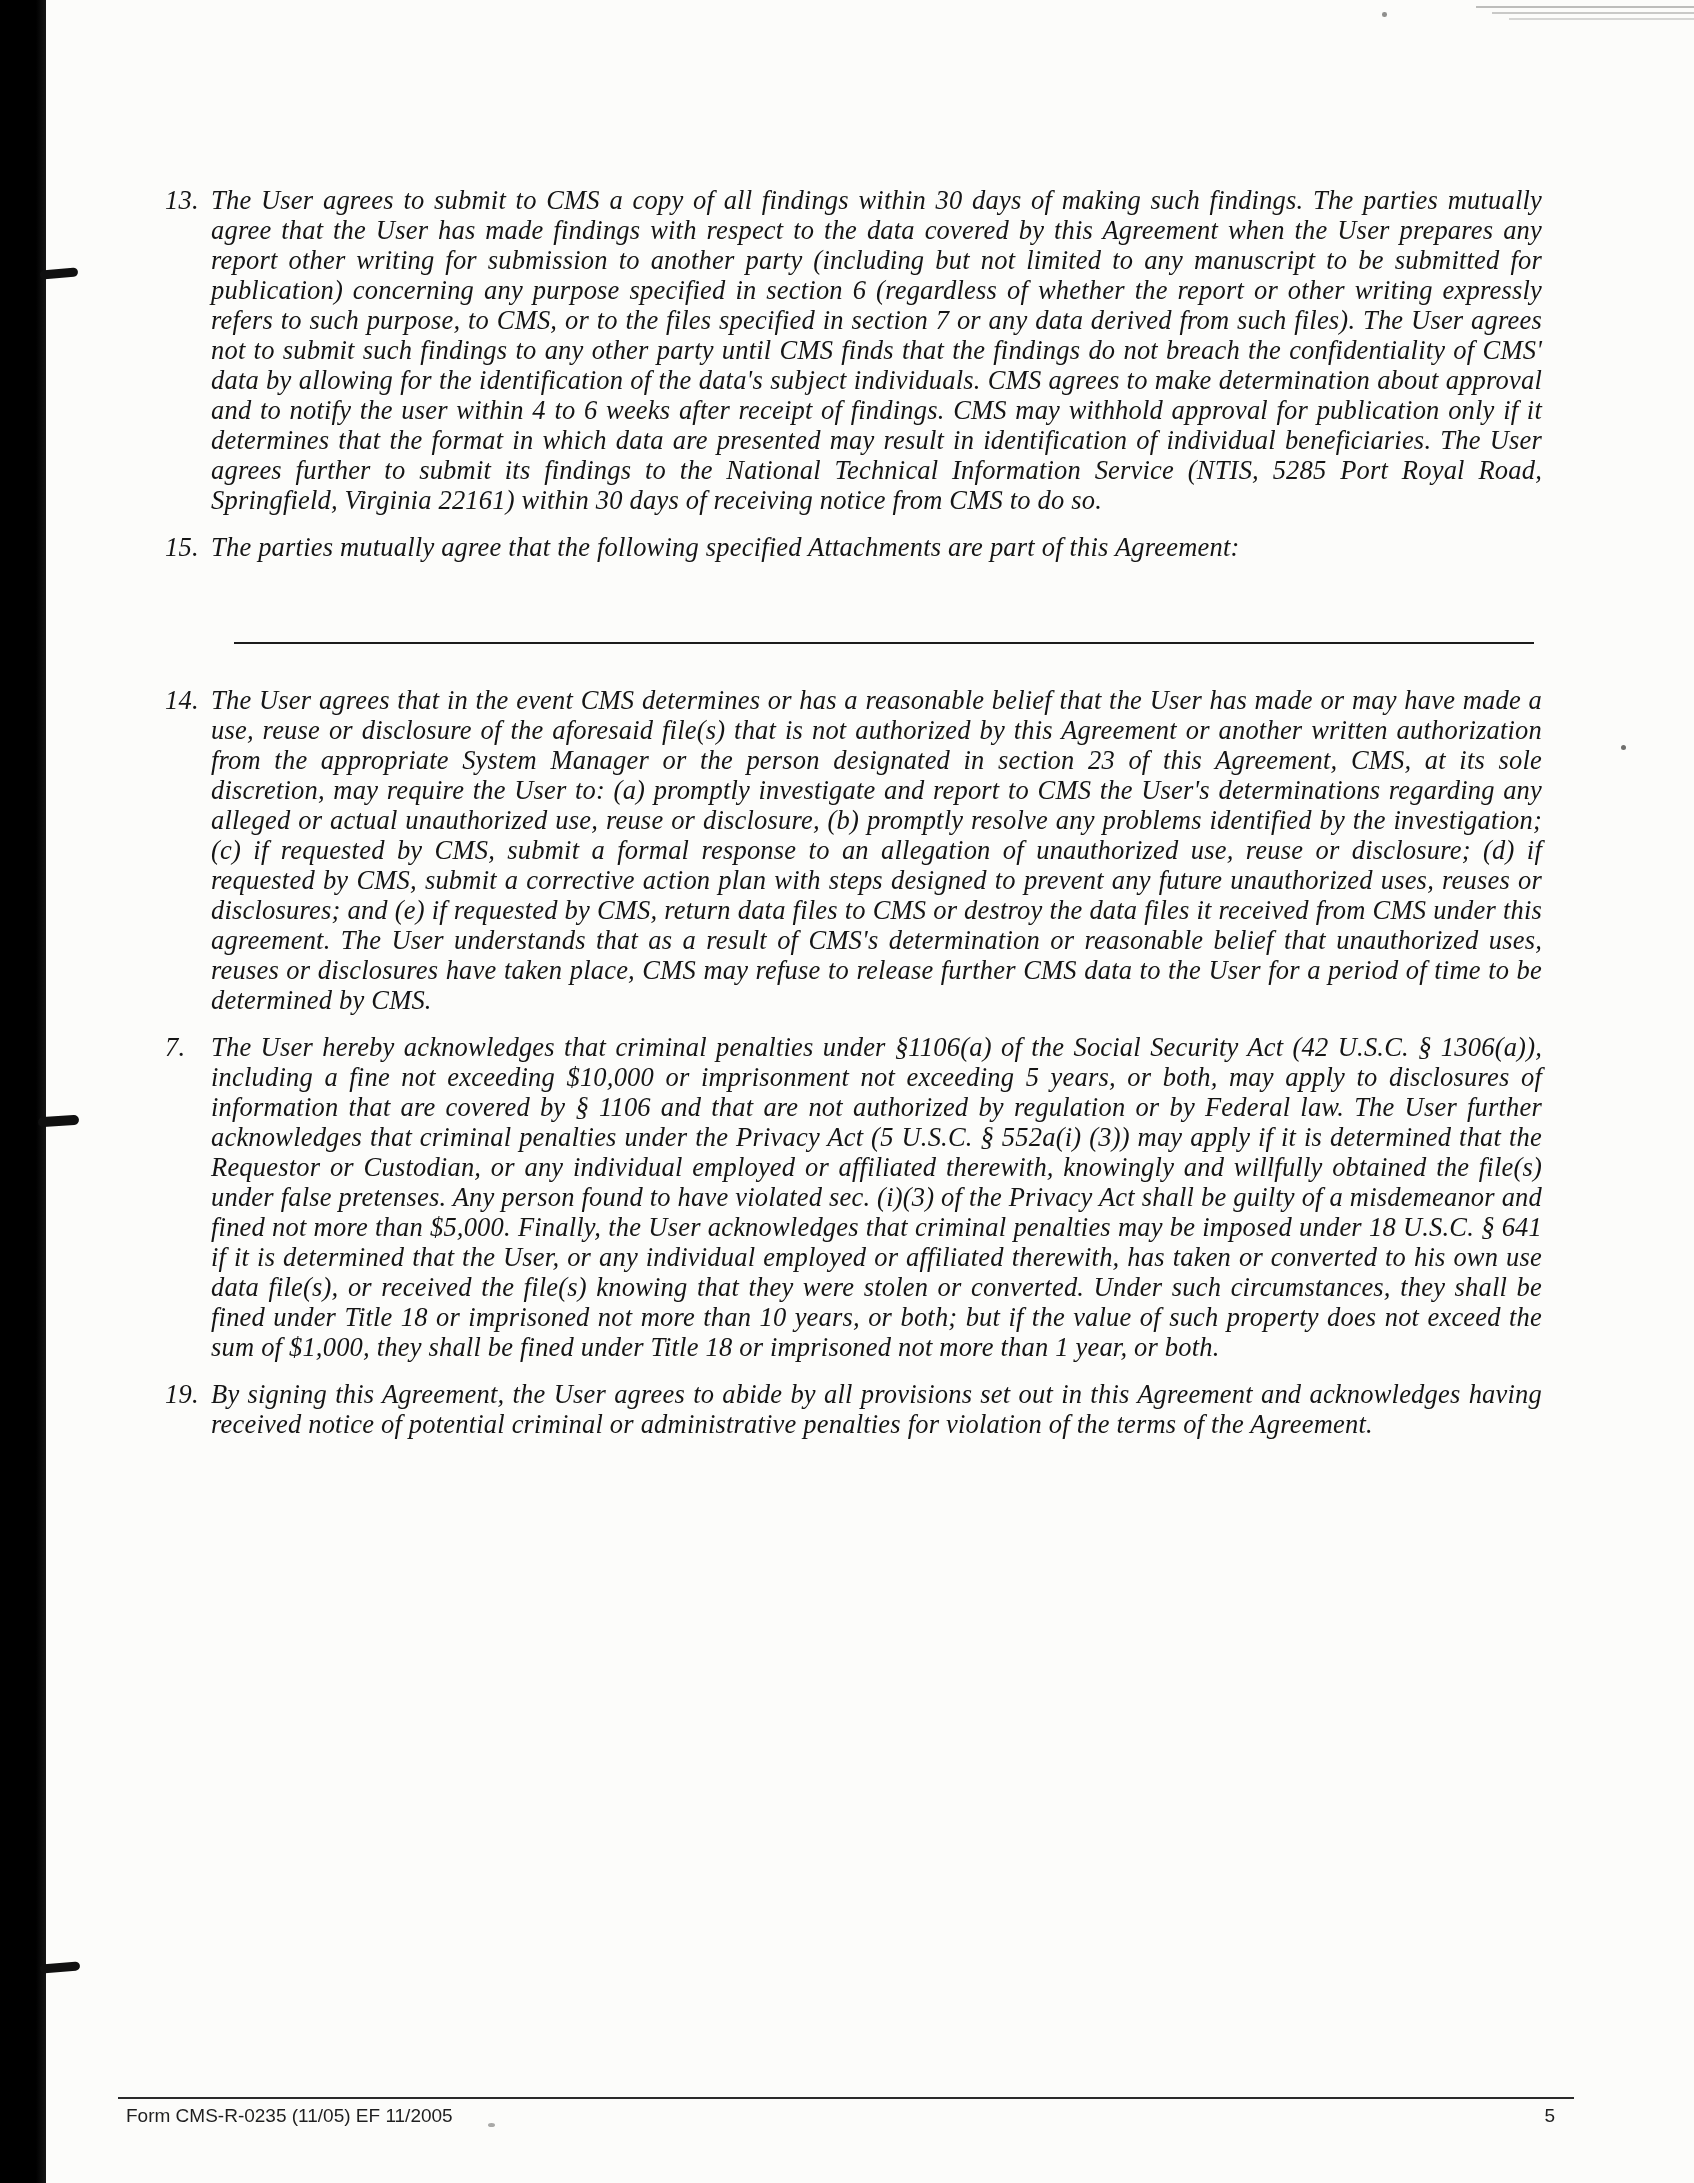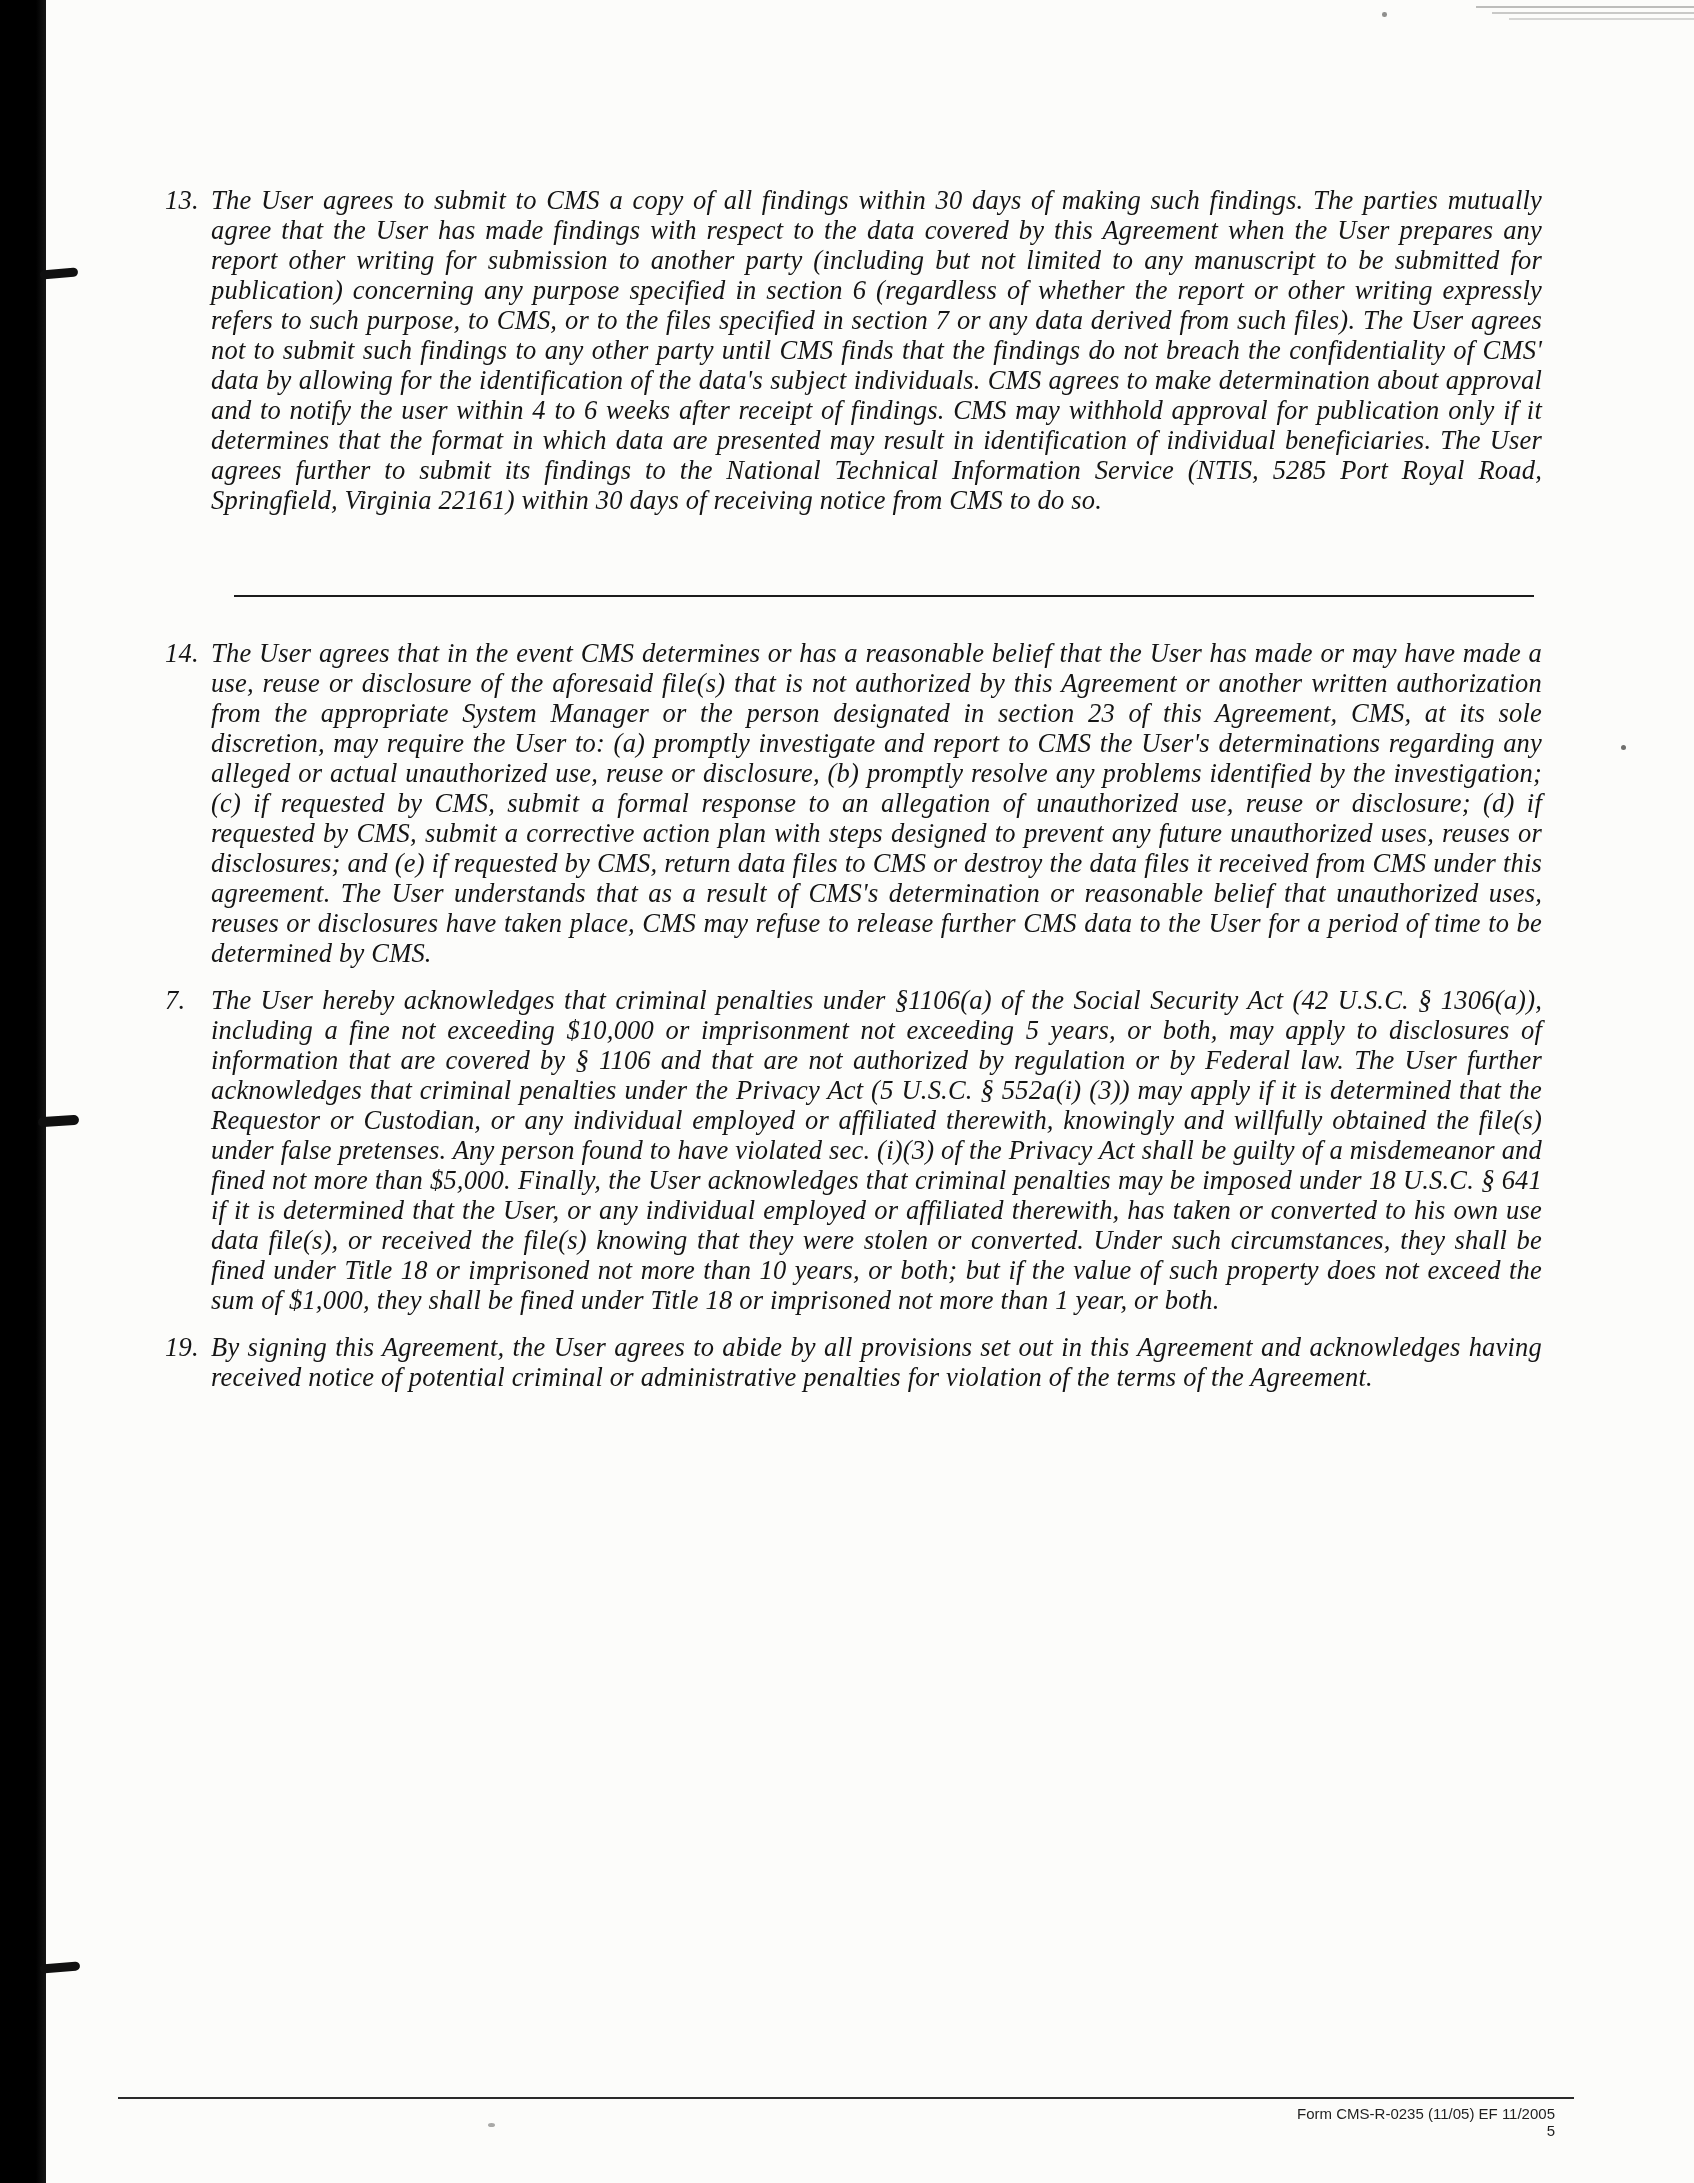--- a/index.html
+++ b/index.html
@@ -101,25 +101,24 @@
     height: 0;
     border-top: 2px solid #2a2a2a;
   }
   .footer {
     position: absolute;
     left: 126px;
     top: 2105px;
     width: 1429px;
     display: flex;
     justify-content: space-between;
-    align-items: flex-end;
+    align-items: center;
     font-family: "Liberation Sans", sans-serif;
-    font-size: 15px;
+    font-size: 19px;
     color: #1f1f1f;
-    flex-direction: column;
   }
 </style>
 </head>
 <body>
 
 <div class="scan-bar"></div>
 <div class="scan-mark m1"></div>
 <div class="scan-mark m2"></div>
 <div class="scan-mark m3"></div>
 <div class="corner-lines">
@@ -132,20 +131,24 @@
 <div class="speck s3"></div>
 
 <div class="content">
 
   <div class="item">
     <span class="item-number">13.</span>
     <div class="item-text">The User agrees to submit to CMS a copy of all findings within 30 days of making such findings. The parties mutually agree that the User has made findings with respect to the data covered by this Agreement when the User prepares any report other writing for submission to another party (including but not limited to any manuscript to be submitted for publication) concerning any purpose specified in section 6 (regardless of whether the report or other writing expressly refers to such purpose, to CMS, or to the files specified in section 7 or any data derived from such files). The User agrees not to submit such findings to any other party until CMS finds that the findings do not breach the confidentiality of CMS' data by allowing for the identification of the data's subject individuals. CMS agrees to make determination about approval and to notify the user within 4 to 6 weeks after receipt of findings. CMS may withhold approval for publication only if it determines that the format in which data are presented may result in identification of individual beneficiaries. The User agrees further to submit its findings to the National Technical Information Service (NTIS, 5285 Port Royal Road, Springfield, Virginia 22161) within 30 days of receiving notice from CMS to do so.</div>
   </div>
 
 
+  <div class="item">
+    <span class="item-number">15.</span>
+    <div class="item-text">The parties mutually agree that the following specified Attachments are part of this Agreement:</div>
+  </div>
 
   <div class="attachment-space"></div>
   <div class="attachment-line"></div>
 
   <div class="item">
     <span class="item-number">14.</span>
     <div class="item-text">The User agrees that in the event CMS determines or has a reasonable belief that the User has made or may have made a use, reuse or disclosure of the aforesaid file(s) that is not authorized by this Agreement or another written authorization from the appropriate System Manager or the person designated in section 23 of this Agreement, CMS, at its sole discretion, may require the User to: (a) promptly investigate and report to CMS the User's determinations regarding any alleged or actual unauthorized use, reuse or disclosure, (b) promptly resolve any problems identified by the investigation; (c) if requested by CMS, submit a formal response to an allegation of unauthorized use, reuse or disclosure; (d) if requested by CMS, submit a corrective action plan with steps designed to prevent any future unauthorized uses, reuses or disclosures; and (e) if requested by CMS, return data files to CMS or destroy the data files it received from CMS under this agreement. The User understands that as a result of CMS's determination or reasonable belief that unauthorized uses, reuses or disclosures have taken place, CMS may refuse to release further CMS data to the User for a period of time to be determined by CMS.</div>
   </div>
 
   <div class="item">

